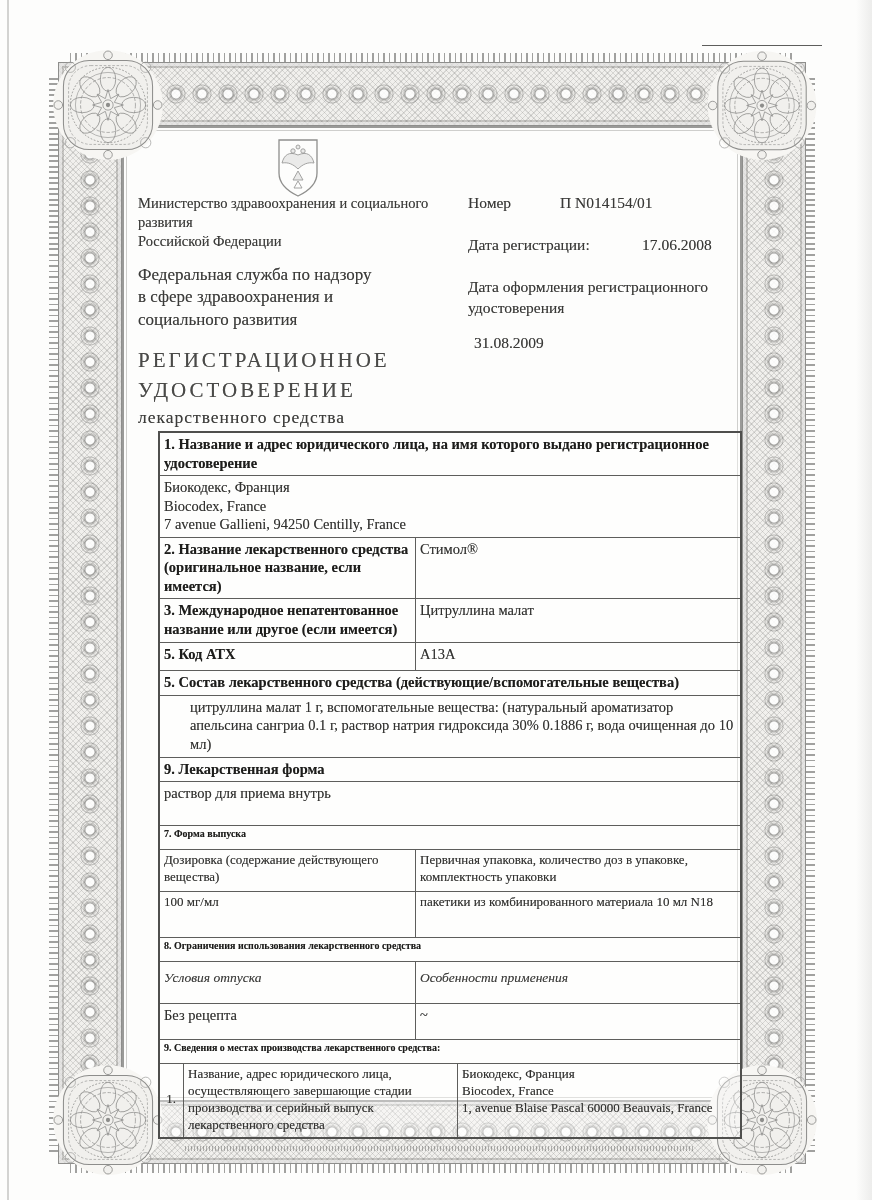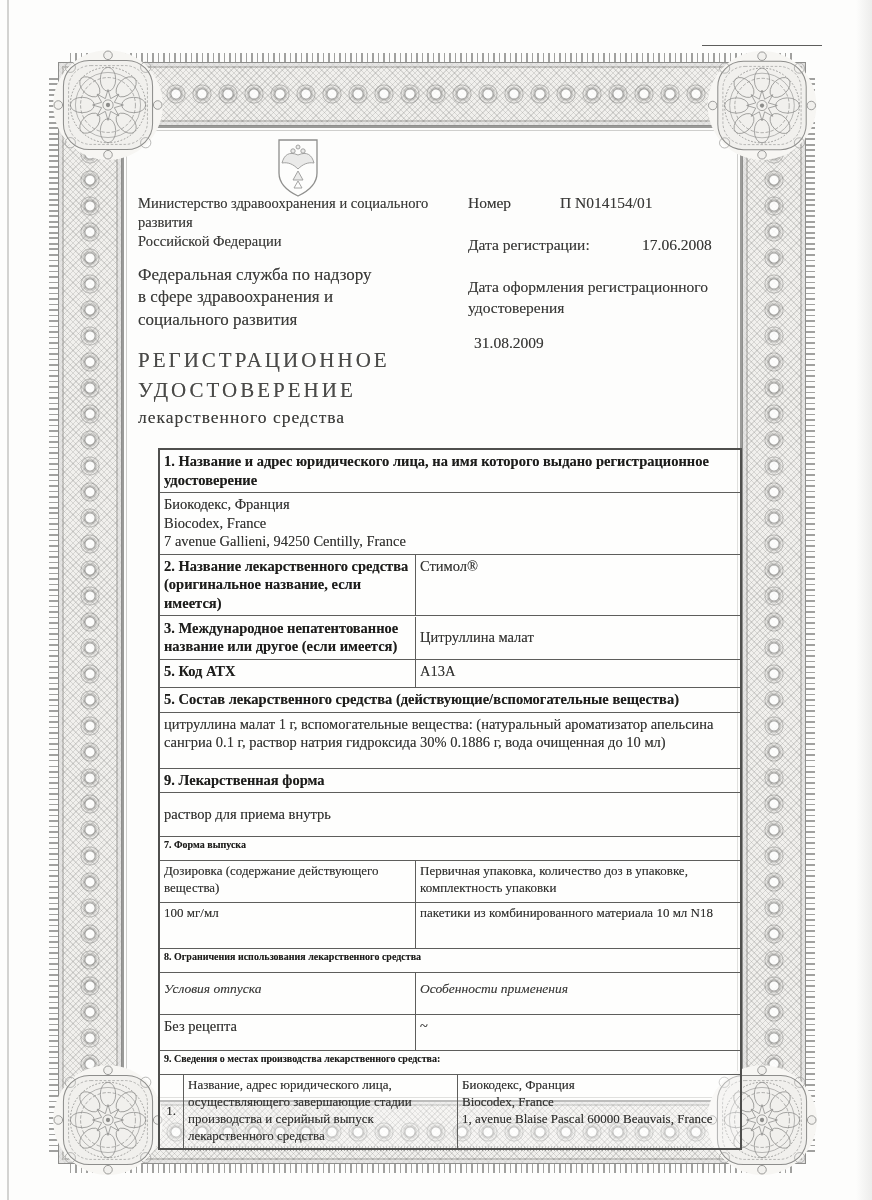--- a/index.html
+++ b/index.html
@@ -65,35 +65,35 @@
 
   .header-right { position:absolute; left:468px; top:194px; width:282px; font-size:15.5px; color:#3a3a38; }
   .hr-row { display:flex; }
   .num-label { width:92px; }
   .regdate-label { width:174px; }
   .issue-label { margin-top:23px; line-height:1.35; }
   .issue-value { margin-top:15px; padding-left:6px; }
   .regdate-row { margin-top:24px; }
 
   
-  .doc-table { position:absolute; left:158px; top:448px; width:584px; box-sizing:border-box;
+  .doc-table { position:absolute; left:158px; top:431px; width:584px; box-sizing:border-box;
     border:2px solid #4f4f4d; font-size:14.5px; line-height:1.28; color:#333331; background:rgba(255,255,255,0.35); }
   .tr { border-top:1px solid #5e5e5c; display:flex; box-sizing:border-box; }
   .tr:first-child { border-top:none; }
   .cell { padding:2px 5px 3px 4px; box-sizing:border-box; }
   .th-full { font-weight:bold; color:#1d1d1b; width:100%; }
   .c-left { width:256px; border-right:1px solid #5e5e5c; }
   .c-right { flex:1; }
   .bold { font-weight:bold; color:#1d1d1b; }
   .small { font-size:13px; line-height:1.3; }
   .italic { font-style:italic; font-size:13.5px; color:#3f3f3d; }
   .title-lg { font-size:10px; }
   .mh38 { min-height:38px; } .mh54 { min-height:54px; } .mh40 { min-height:40px; }
-  .mh44 { min-height:44px;align-items:center; } .mh28 { min-height:28px; } .mh21 { min-height:21px;justify-content:center; }
-  .mh56 { min-height:56px; } .mh24 { min-height:24px; } .mh42 { min-height:42px; }
+  .mh44 { min-height:44px; } .mh28 { min-height:28px; } .mh21 { min-height:21px;justify-content:center; }
+  .mh56 { min-height:56px;padding-left:26px; } .mh24 { min-height:24px; } .mh42 { min-height:42px; }
   .mh46 { min-height:46px; } .mh36 { min-height:36px; } .mh58 { min-height:58px; }
   .s9num { width:24px; border-right:1px solid #5e5e5c; display:flex; align-items:center; justify-content:center; }
   .s9label { width:274px; border-right:1px solid #5e5e5c; }
   .pad-top { padding-top:7px; }
 </style>
 </head>
 <body>
 
 <svg width="0" height="0" style="position:absolute">
   <symbol id="rosette-sym" viewBox="0 0 140 140">

